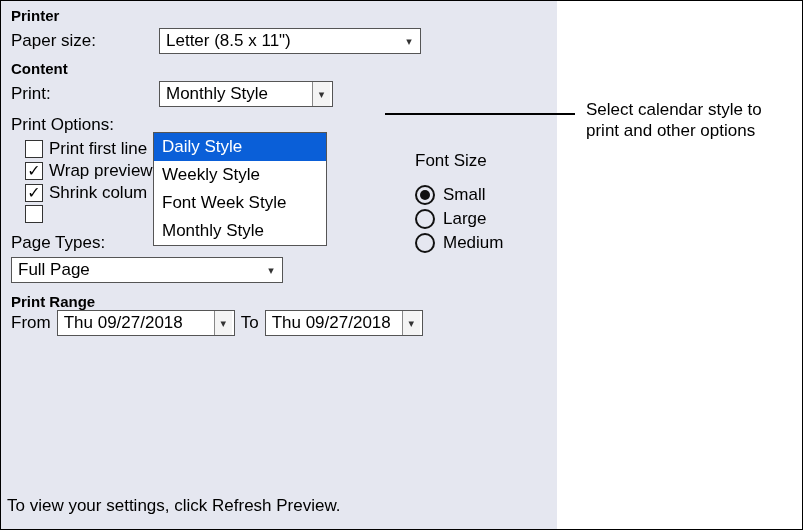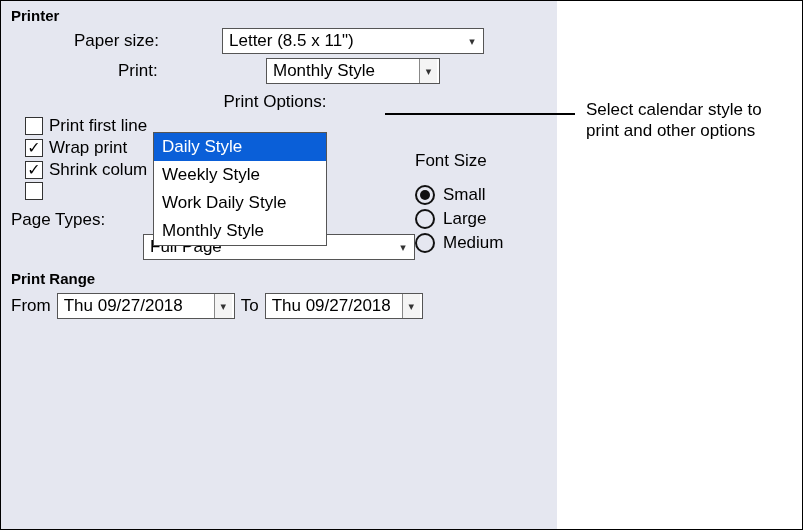--- a/index.html
+++ b/index.html
@@ -14,21 +14,21 @@
     position: relative;
     border: 1px solid #000;
   }
   .panel {
     background: #e5e7f0;
     width: 556px;
     height: 528px;
     padding: 6px 10px 6px 10px;
     position: relative;
   }
-  .row { display: flex; align-items: center; margin: 4px 0; justify-content: center; }
+  .row { display: flex; align-items: center; margin: 4px 0; }
   .label { margin-right: 8px; }
   .heading { font-weight: bold; font-size: 15px; }
   .select {
     display: inline-flex;
     align-items: center;
     justify-content: space-between;
     background: #fff;
     border: 1px solid #555;
     height: 26px;
     padding: 0 2px 0 6px;
@@ -69,21 +69,21 @@
     z-index: 10;
   }
   .dropdown-pop .opt {
     padding: 4px 8px;
     font-size: 17px;
     cursor: pointer;
     position: relative;
   }
   .dropdown-pop .opt.hl { background: #0a5fd8; color: #fff; }
   .font-block { position: absolute; left: 414px; top: 150px; }
-  .print-range-row { display: flex; align-items: center; margin-top: 6px; }
+  .print-range-row { display: flex; align-items: center; }
   .footer { position: absolute; left: 6px; bottom: 10px; font-size: 17px; }
   .footer p { margin: 3px 0; }
   .prn-icon {
     display: inline-block; width: 16px; height: 14px; vertical-align: -2px;
     position: relative; margin: 0 1px;
   }
   .prn-icon::before {
     content: ""; position: absolute; left: 0; top: 2px; width: 16px; height: 9px;
     background: #cfd6e6; border: 1px solid #556; border-radius: 2px;
   }
@@ -115,45 +115,46 @@
 
   <div class="heading">Printer</div>
   <div class="row">
     <span class="label" style="width:140px">Paper size:</span>
     <div class="select paper">
       <span>Letter (8.5 x 11")</span>
       <span class="chev">▾</span>
     </div>
   </div>
 
+  <div class="heading" style="margin-top:6px">Content</div>
   <div class="row">
     <span class="label" style="width:140px">Print:</span>
     <div class="select print-sel boxed-chev" style="position:relative">
       <span>Monthly Style</span>
       <span class="chev">▾</span>
     </div>
   </div>
 
   <div class="dropdown-pop" style="left:152px; top:131px;">
     <div class="opt hl">Daily Style</div>
     <div class="opt">Weekly Style</div>
-    <div class="opt">Work Daily Style</div>
+    <div class="opt">Font Week Style</div>
     <div class="opt">Monthly Style</div>
   </div>
 
   <div class="row" style="margin-top:8px">
     <span class="label">Print Options:</span>
   </div>
   <div class="chk-row">
     <span class="chk"></span>
     <span>Print first line</span>
   </div>
   <div class="chk-row">
     <span class="chk">✓</span>
-    <span>Wrap print</span>
+    <span>Wrap preview</span>
   </div>
   <div class="chk-row">
     <span class="chk">✓</span>
     <span>Shrink colum</span>
   </div>
   <div class="chk-row">
     <span class="chk"></span>
   </div>
 
   <div class="font-block">
@@ -190,17 +191,18 @@
       <span class="chev">▾</span>
     </div>
     <span style="margin:0 6px">To</span>
     <div class="select date-sel2 boxed-chev">
       <span>Thu 09/27/2018</span>
       <span class="chev">▾</span>
     </div>
   </div>
 
   <div class="footer">
+    <p>To view your settings, click Refresh Preview.</p>
   </div>
 </div>
 
 <div class="callout-line"></div>
 <div class="callout-text">Select calendar style to print and other options</div>
 
 </body></html>

